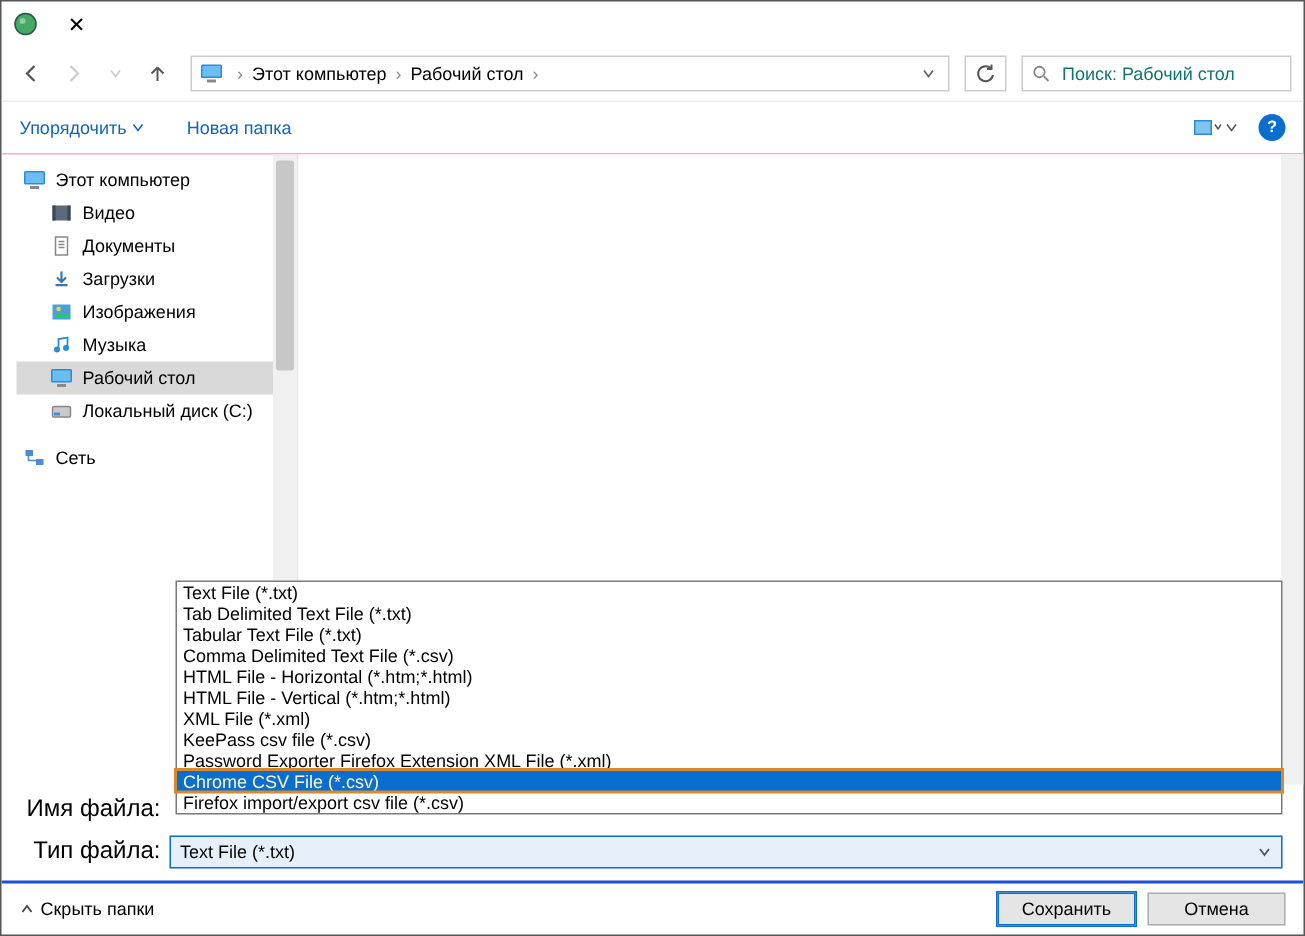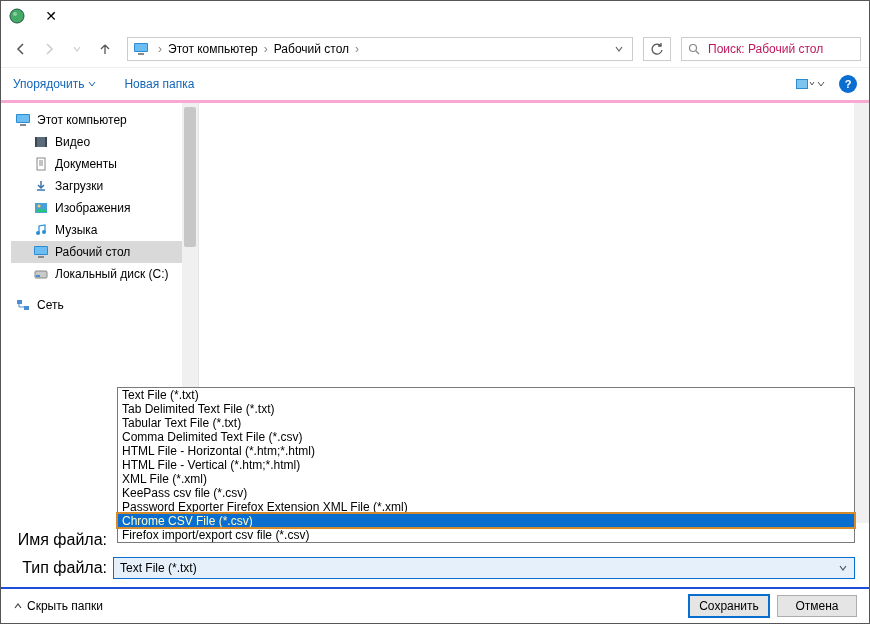--- a/index.html
+++ b/index.html
@@ -10,23 +10,23 @@
   .close-x { width: 40px; text-align: center; font-size: 14px; color: #000; cursor: default; }
   .navrow { height: 36px; display: flex; align-items: center; padding: 0 8px; gap: 4px; }
   .nav-arrow { width: 24px; height: 24px; display: flex; align-items: center; justify-content: center; color: #555; }
   .nav-arrow.disabled { color: #bbb; }
   .addr { flex: 1; height: 24px; border: 1px solid #ccc; display: flex; align-items: center; padding: 0 4px; margin: 0 6px; }
   .addr-icon { width: 18px; height: 18px; margin-right: 6px; display:flex; align-items:center; justify-content:center;}
   .crumb { padding: 0 4px; }
   .crumb-sep { color: #888; padding: 0 2px; }
   .addr-dd { margin-left: auto; color: #666; padding: 0 4px;}
   .refresh { width: 28px; height: 24px; border: 1px solid #ccc; display:flex;align-items:center;justify-content:center; color:#555;}
-  .search { width: 180px; height: 24px; border: 1px solid #ccc; display: flex; align-items: center; padding: 0 6px; color: #be185d; margin-left: 6px;}
+  .search { width: 180px; height: 24px; border: 1px solid #ccc; display: flex; align-items: center; padding: 0 6px; color: #0f766e; margin-left: 6px;}
   .search-icon { width: 14px; margin-right: 6px; color:#888;}
-  .toolbar { height: 36px; border-top: 1px solid #eee; border-bottom: 3px solid #f9a8d4; display: flex; align-items: center; padding: 0 12px; gap: 28px; }
+  .toolbar { height: 36px; border-top: 1px solid #eee; border-bottom: 1px solid #f9a8d4; display: flex; align-items: center; padding: 0 12px; gap: 28px; }
   .tb-link { color: #1265b8; font-size: 12px; display:flex; align-items:center; gap:4px;}
   .tb-right { margin-left:auto; display:flex; align-items:center; gap:14px;}
   .view-ico { display:flex; align-items:center; gap:2px;}
   .help-ico { width:18px;height:18px;border-radius:50%;background:#0a6ed1;color:#fff;display:flex;align-items:center;justify-content:center;font-size:11px;font-weight:bold;}
   .body-area { display: flex; position: absolute; top: 102px; bottom: 100px; left:0; right:0; }
   .tree { width: 198px; border-right: 1px solid #e5e5e5; padding: 6px 0 0 10px; position:relative;}
   .tree-scroll { position:absolute; right:0; top:0; bottom:0; width:16px; background:#f0f0f0;}
   .tree-thumb { position:absolute; left:2px; right:2px; top:4px; height:140px; background:#c7c7c7; border-radius:2px;}
   .tnode { display: flex; align-items: center; height: 22px; padding-left: 4px; gap: 6px; font-size: 12px; }
   .tnode.indent { padding-left: 22px; }
@@ -39,21 +39,21 @@
   .dl-item.sel { background:#0a6ed1; color:#fef9c3; }
   .dl-highlight { position:absolute; left:-2px; right:-2px; height:17px; border:2px solid #d58a2c; pointer-events:none;}
   .bottom { position:absolute; left:0; right:0; bottom:36px; height:64px; padding: 4px 14px 0 0;}
   .frow { display:flex; align-items:center; height:26px; margin-bottom:2px;}
   .flabel { width:112px; text-align:right; padding-right:6px; font-size:16px;}
   .ftype-combo { flex:1; height:22px; border:1px solid #0a6ed1; background:#e6f0fb; display:flex; align-items:center; padding:0 6px; font-size:12px;}
   .ftype-combo .dd { margin-left:auto; color:#555;}
   .footer { position:absolute; left:0; right:0; bottom:0; height:36px; border-top:2px solid #1d4ed8; display:flex; align-items:center; padding:0 12px;}
   .hide-folders { display:flex; align-items:center; gap:4px; font-size:12px;}
   .btns { margin-left:auto; display:flex; gap:8px;}
-  .btn { width:80px; height:22px; border:1px solid #adadad; background:#e5e5e5; font-size:12px; display:flex;align-items:center;justify-content:center;}
+  .btn { width:92px; height:22px; border:1px solid #adadad; background:#e5e5e5; font-size:12px; display:flex;align-items:center;justify-content:center;}
   .btn.primary { border-color:#0a6ed1; outline:1px solid #0a6ed1;}
   svg { display:block; }
 </style>
 </head>
 <body>
 
 <div class="titlebar">
   <span class="title-icon">
     <svg width="16" height="16" viewBox="0 0 16 16">
         <circle cx="8" cy="8" r="7" fill="#4a6" stroke="#254" stroke-width="1"></circle>

